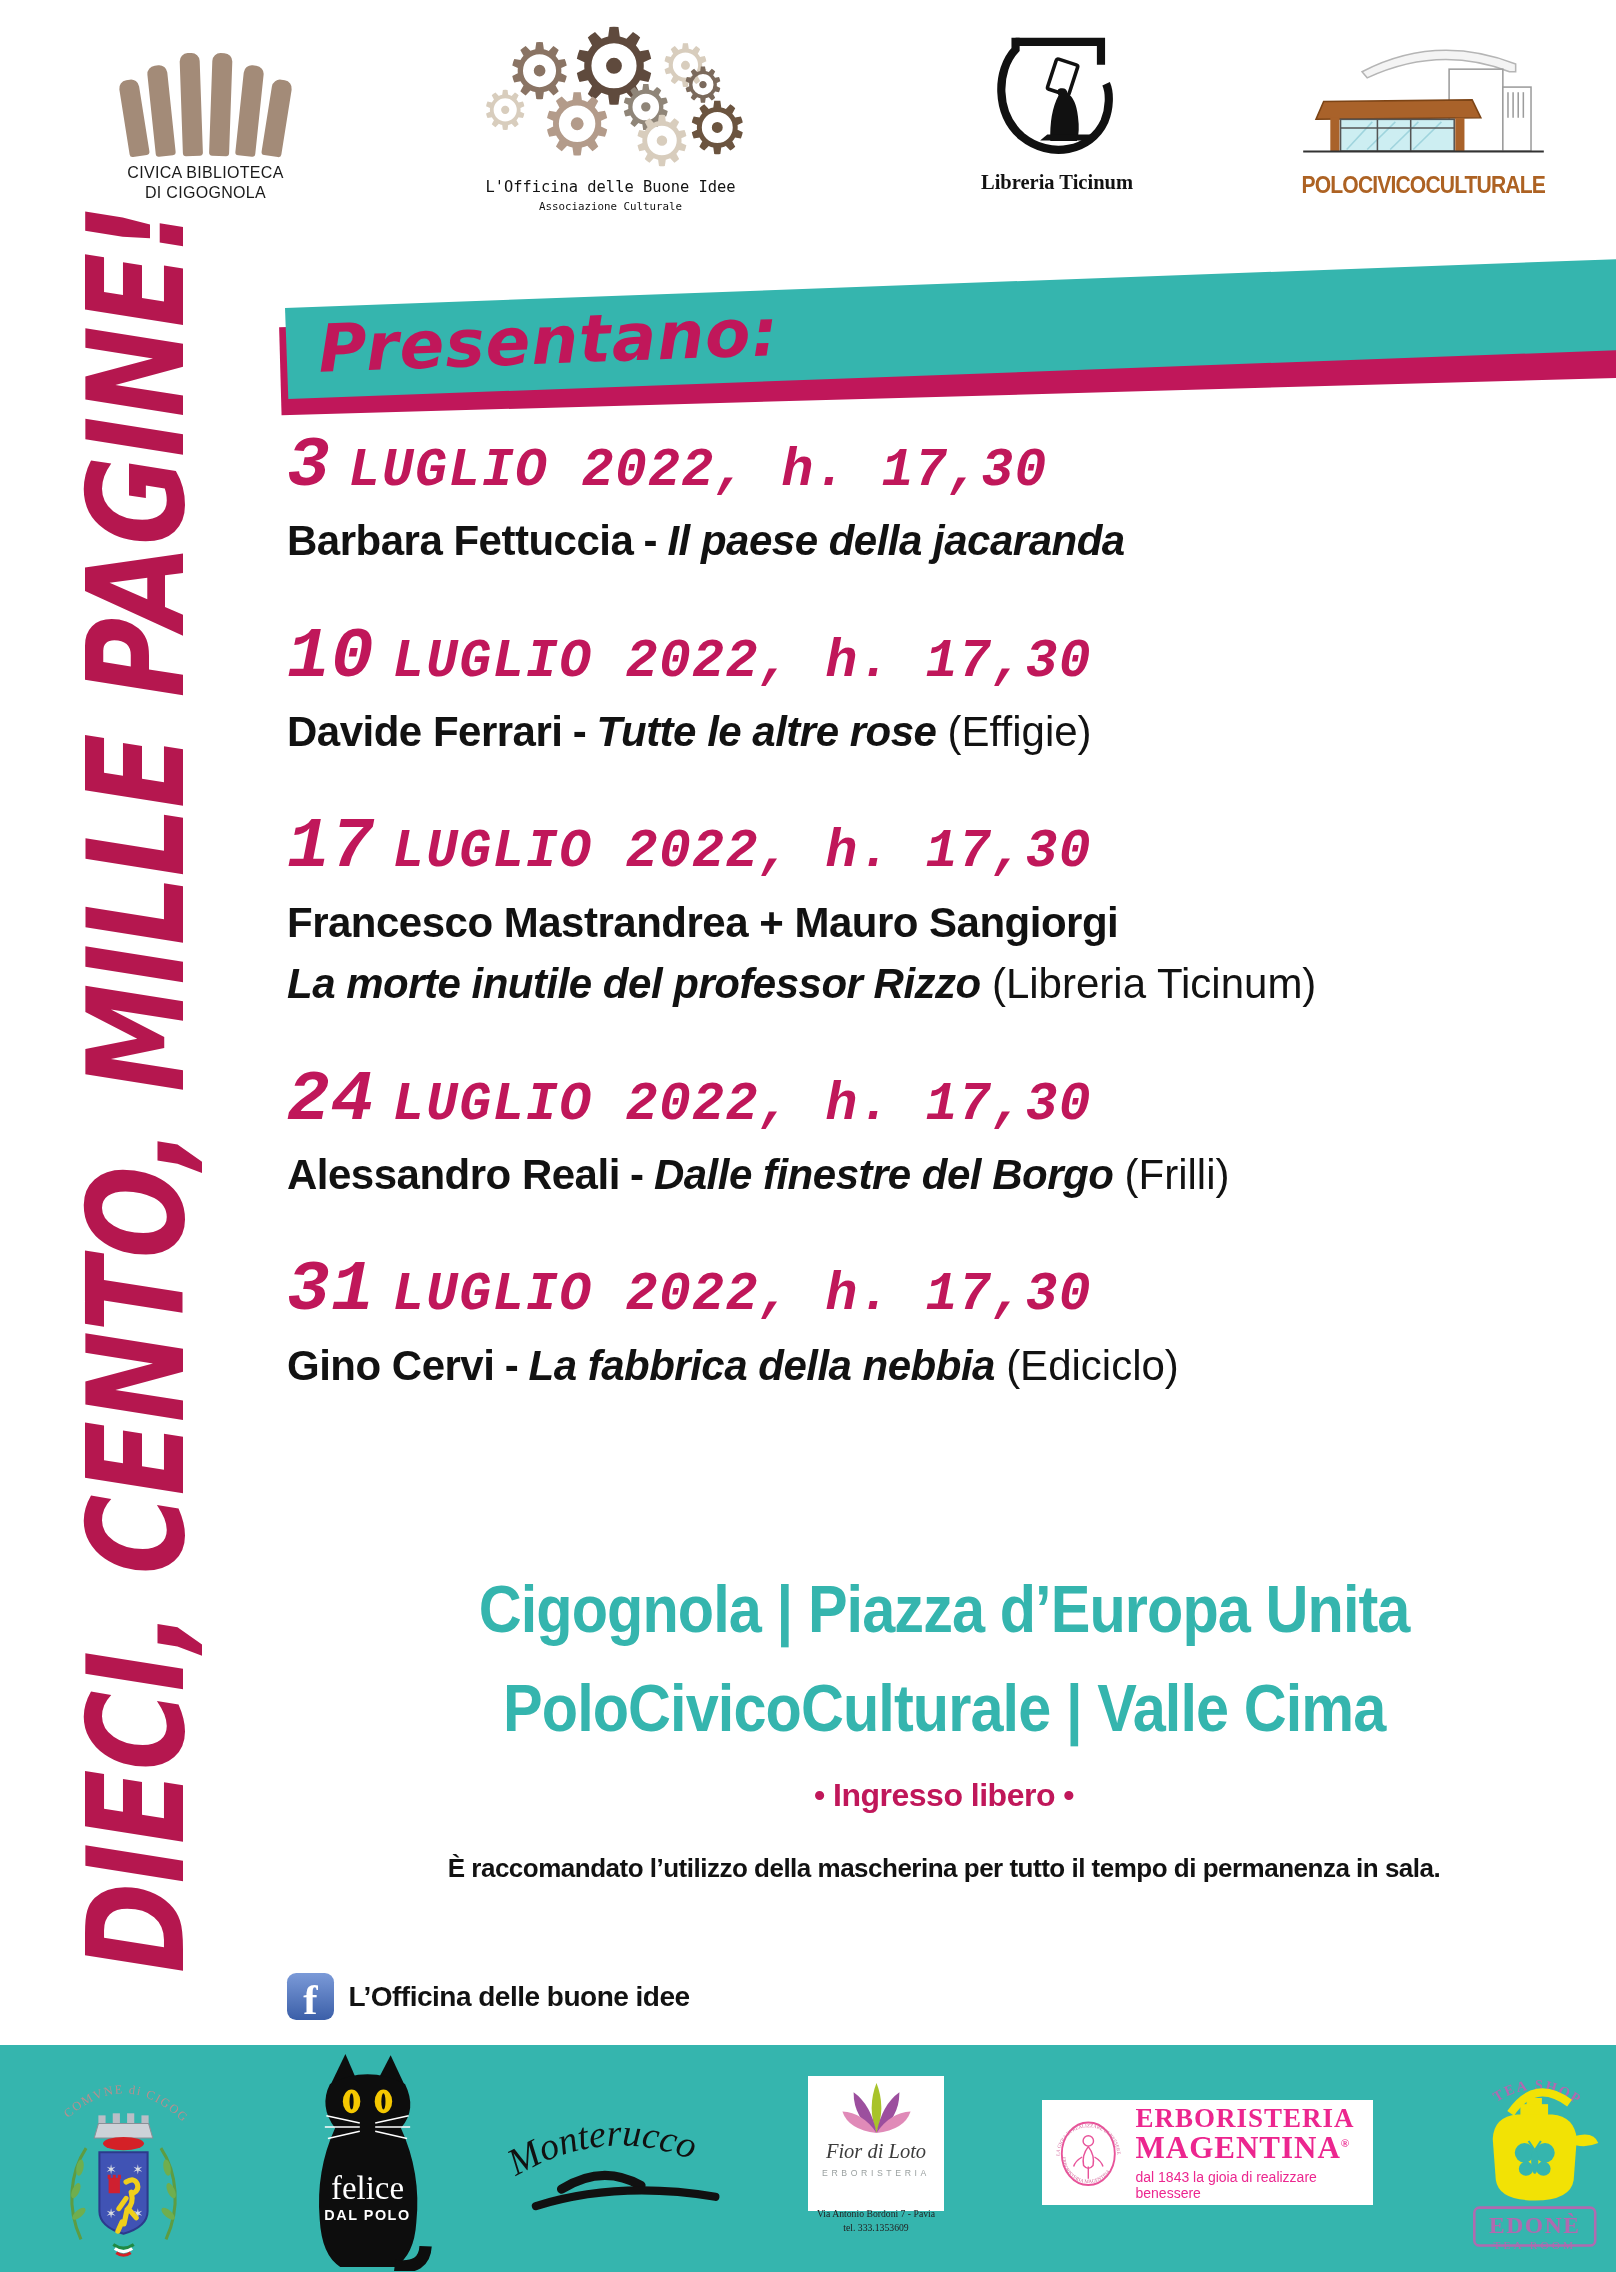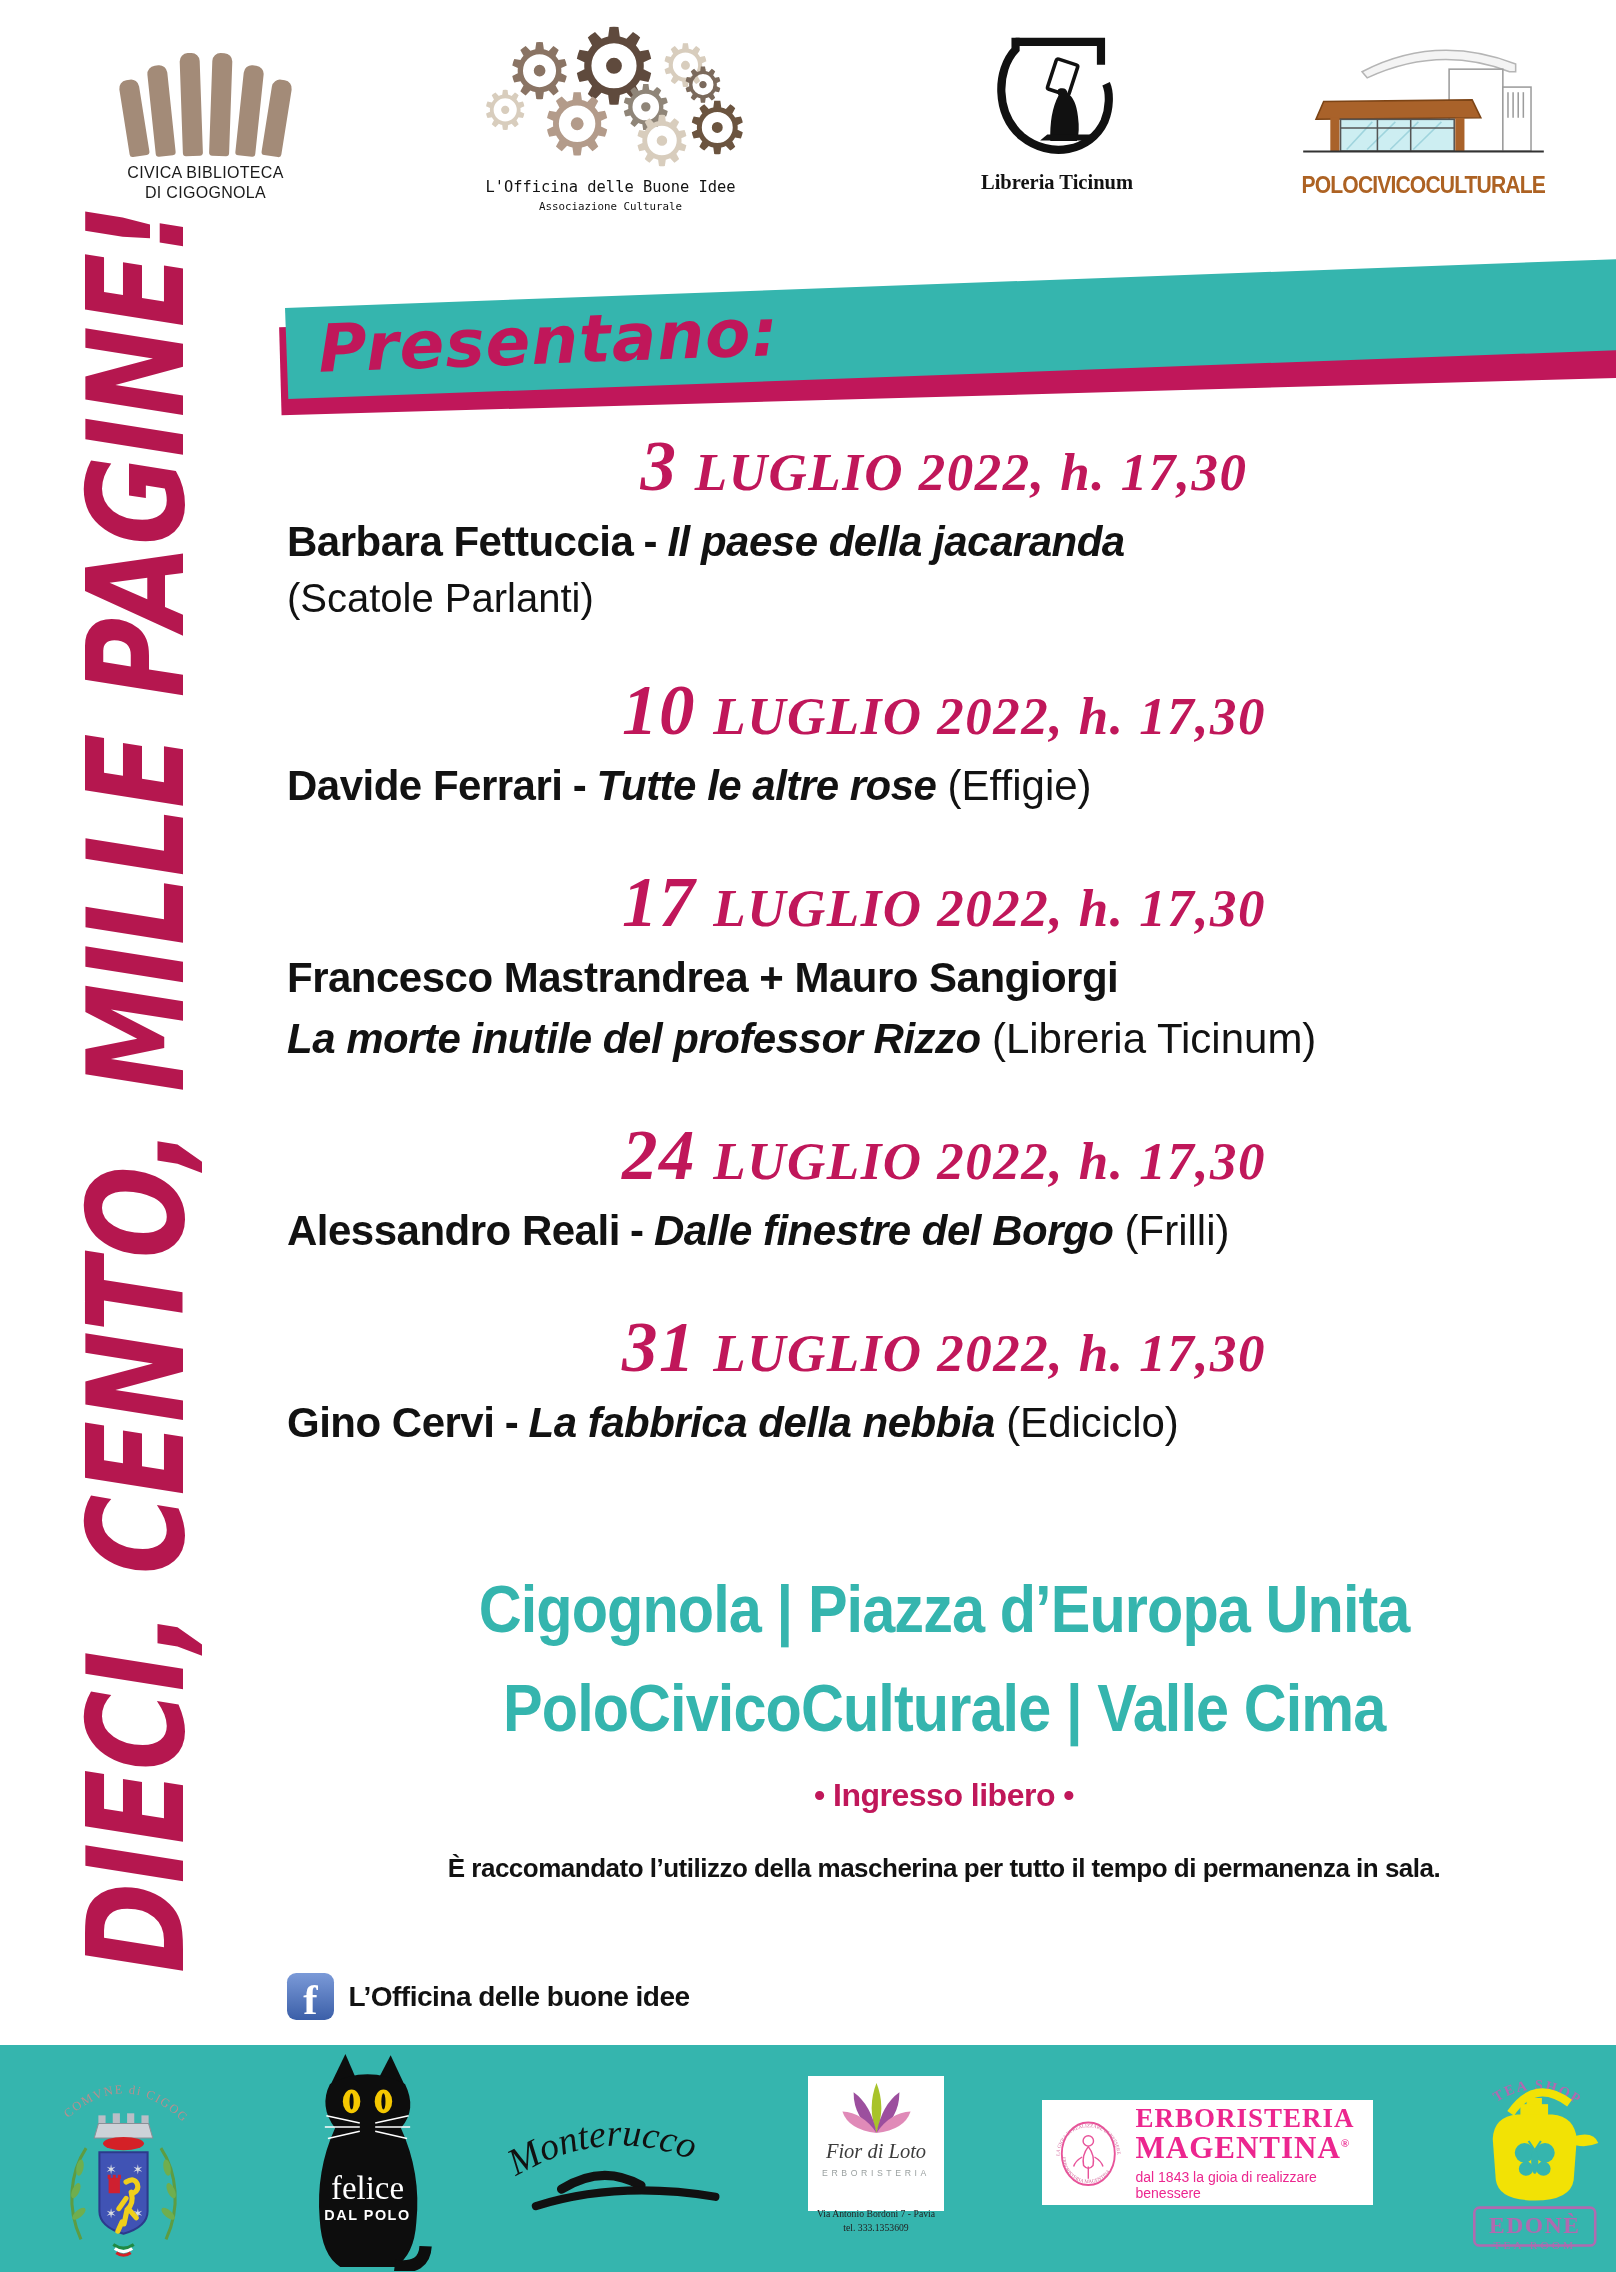--- a/index.html
+++ b/index.html
@@ -29,21 +29,21 @@
   .banner .shadow{position:absolute;left:-7.2px;right:-15.4px;top:24.6px;height:88px;background:#c0175a;transform:rotate(.5deg);}
   .banner .bar{position:absolute;left:0;right:-15.4px;top:0;height:91px;background:#35b5ae;}
   .banner .label{position:absolute;left:32px;top:4.1px;color:#c0175a;font-size:66px;font-weight:700;font-style:italic;font-family:"DejaVu Sans",sans-serif;letter-spacing:1px;}
 
   
   .vtitle{position:absolute;left:71px;top:1973px;width:1724px;transform-origin:0 0;transform:rotate(-90deg) scaleY(1.22);white-space:nowrap;color:#b5174f;font-family:"DejaVu Sans",sans-serif;font-weight:700;font-style:italic;font-size:109px;letter-spacing:-1px;line-height:1;}
 
   
   .events{position:absolute;left:287px;top:426px;width:1314px;}
   .event{margin-bottom:49px;}
-  .date{color:#c0175a;font-family:Liberation Serif, serif;font-weight:700;font-style:italic;letter-spacing:1.5px;white-space:nowrap;text-align:center;}
+  .date{color:#c0175a;font-family:Liberation Mono, monospace;font-weight:700;font-style:italic;letter-spacing:1.5px;white-space:nowrap;}
   .date .day{font-size:71px;}
   .date .rest{font-size:53px;margin-left:17.4px;}
   .eline{font-size:42px;font-weight:700;letter-spacing:-0.5px;margin-top:9.2px;line-height:1.25;}
   .eline .sep{margin:0 10.3px;}
   .eline .btitle{font-style:italic;}
   .eline .pub{font-weight:400;letter-spacing:0;}
   .publine{font-size:40px;font-weight:400;margin-top:7.2px;}
 
   
   .venue{position:absolute;left:287px;top:1560px;width:1314px;text-align:center;}
@@ -165,21 +165,20 @@
 
   <div class="events">
 
     <div class="event">
       <div class="date">
         <span class="day">3</span><span class="rest">LUGLIO 2022, h. 17,30</span>
       </div>
       <div class="eline">
         <span>Barbara Fettuccia</span><span class="sep">-</span><span class="btitle">Il paese della jacaranda</span>
       </div>
-      <div class="publine">(Scatole Parlanti)</div>
     </div>
 
     <div class="event">
       <div class="date">
         <span class="day">10</span><span class="rest">LUGLIO 2022, h. 17,30</span>
       </div>
       <div class="eline">
         <span>Davide Ferrari</span><span class="sep">-</span><span class="btitle">Tutte le altre rose</span> <span class="pub">(Effigie)</span>
       </div>
     </div>

